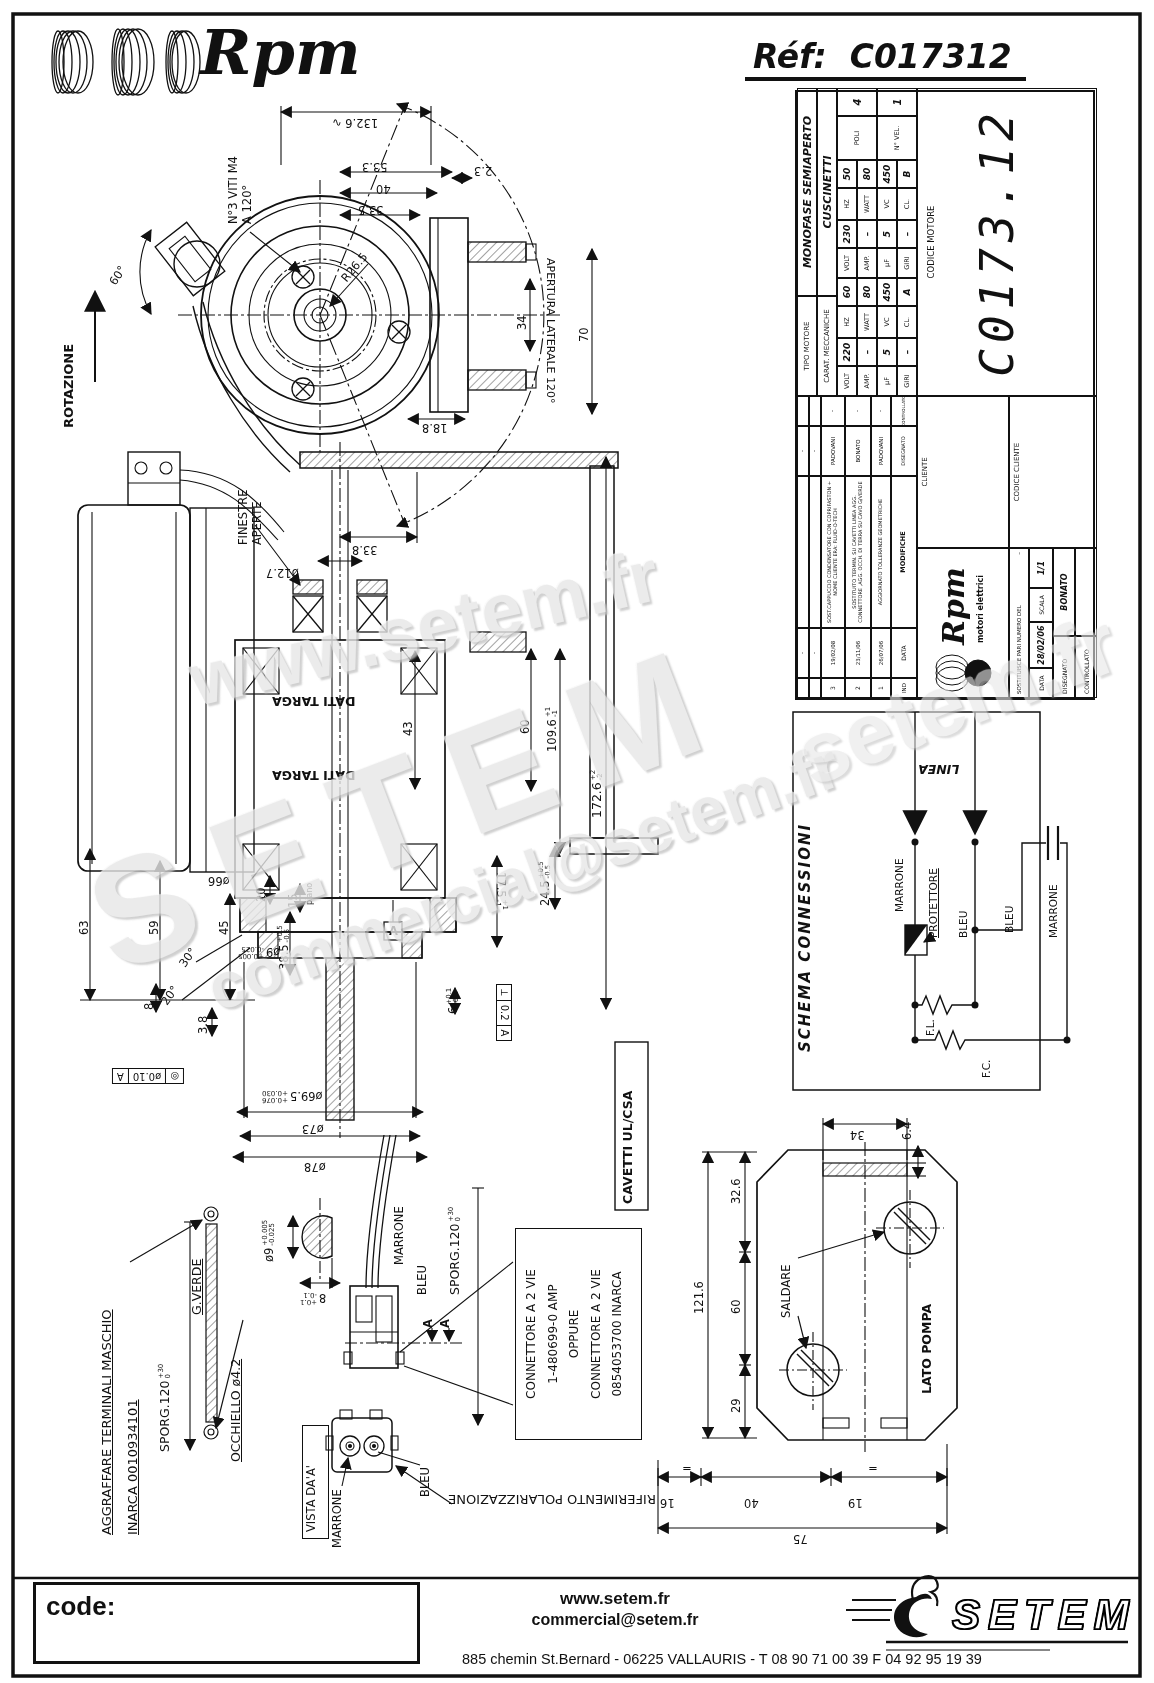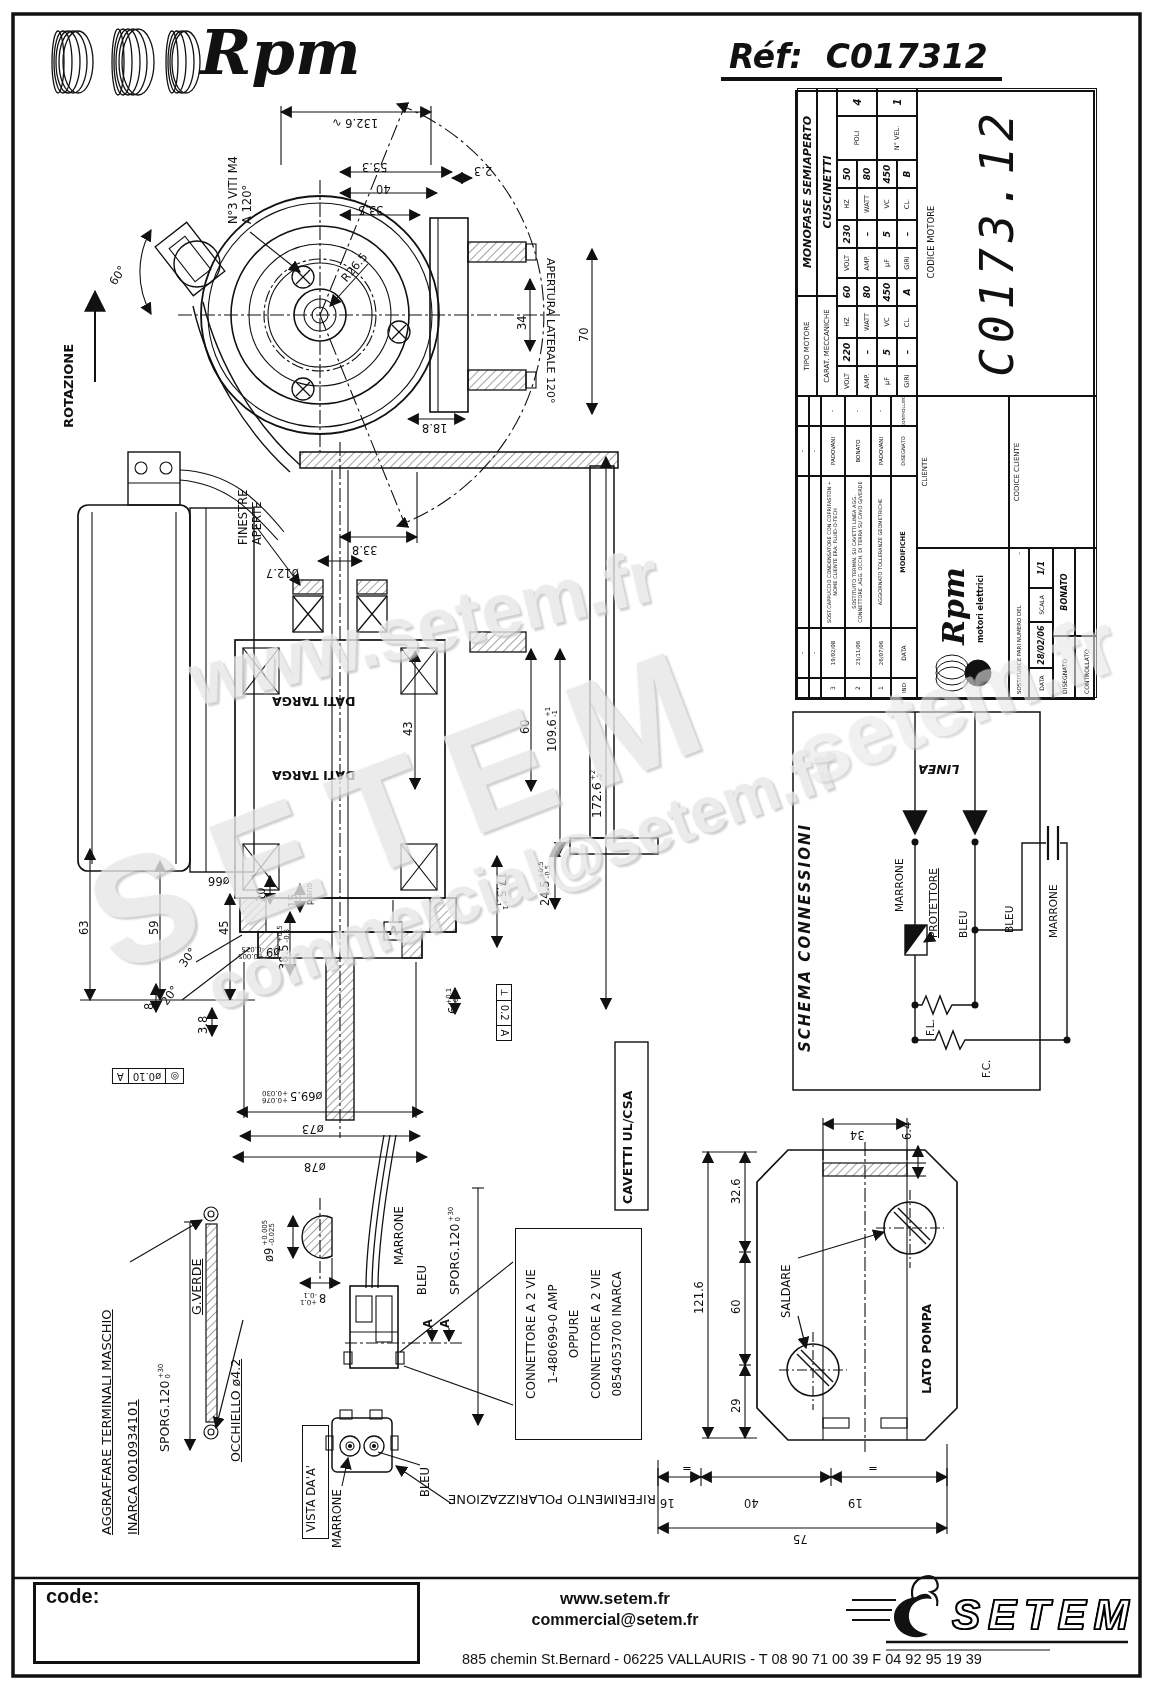--- a/index.html
+++ b/index.html
@@ -342,21 +342,21 @@
     <line x1="852" y1="1600" x2="896" y2="1600" stroke-width="2"></line>
     <line x1="846" y1="1610" x2="892" y2="1610" stroke-width="2"></line>
     <line x1="852" y1="1620" x2="890" y2="1620" stroke-width="2"></line>
     <line x1="886" y1="1642" x2="1128" y2="1642" stroke-width="2.4"></line>
     <line x1="886" y1="1650" x2="1050" y2="1650" stroke-width="1.2"></line>
   </g>
 </g>
 </svg>
 
 <div class="lbl" style="left:200px;top:22px;font-family:'DejaVu Serif',serif;font-size:62px;font-style:italic;font-weight:bold;">Rpm</div>
-<div class="lbl" style="left:721px;top:40px;font-size:33px;font-weight:bold;font-style:italic;border-bottom:4px solid #111;padding:0 14px 4px 8px;">
+<div class="lbl" style="left:745px;top:40px;font-size:33px;font-weight:bold;font-style:italic;border-bottom:4px solid #111;padding:0 14px 4px 8px;">
   <span>Réf:</span>&nbsp;&nbsp;<span>C017312</span>
 </div>
 
 <div class="lbl r90 b" style="left:62px;top:428px;font-size:13px">ROTAZIONE</div>
 <div class="lbl" style="left:108px;top:270px;transform:rotate(-58deg)">60°</div>
 <div class="lbl r90" style="left:228px;top:224px;">
   <span style="display:block">N°3 VITI M4</span>
   <span style="display:block;margin-top:2px">A 120°</span>
 </div>
 <div class="lbl" style="left:338px;top:262px;transform:rotate(-50deg)">R26.5</div>
@@ -653,18 +653,18 @@
     <div style="position:absolute;left:0;top:52px;width:100%;text-align:center;font-size:46px;font-style:italic;letter-spacing:6px;font-family:'DejaVu Sans Mono',monospace">C0173.12</div>
   </div>
 </div>
 
 <div class="wm" style="left:185px;top:585px;font-size:74px;transform:rotate(-13deg)">www.setem.fr</div>
 <div class="wm" style="left:75px;top:720px;font-size:150px;letter-spacing:30px;transform:rotate(-21deg)">SETEM</div>
 <div class="wm" style="left:190px;top:840px;font-size:64px;transform:rotate(-20deg)">commercial@setem.fr</div>
 <div class="wm" style="left:790px;top:650px;font-size:86px;transform:rotate(-21deg);opacity:.6">setem.fr</div>
 
 <div class="codebox">
-  <div style="position:absolute;left:10px;top:0;font-size:20px;font-weight:bold;font-family:'Liberation Sans',sans-serif">code:</div>
+  <div style="position:absolute;left:10px;top:6px;font-size:26px;font-weight:bold;font-family:'Liberation Sans',sans-serif">code:</div>
 </div>
 <div class="lbl b" style="left:455px;top:1590px;width:320px;text-align:center;font-size:17px;font-family:'Liberation Sans',sans-serif">www.setem.fr</div>
 <div class="lbl" style="left:455px;top:1612px;width:320px;text-align:center;font-size:16px;font-weight:bold;font-family:'Liberation Sans',sans-serif">commercial@setem.fr</div>
 <div class="lbl" style="left:952px;top:1594px;font-size:42px;font-style:italic;font-weight:bold;letter-spacing:8px;color:#fff;font-family:'Liberation Sans',sans-serif;-webkit-text-stroke:1.6px #000;text-shadow:-1px -1px 0 #000,1px -1px 0 #000,-1px 1px 0 #000,1px 1px 0 #000;z-index:4">SETEM</div>
 <div class="lbl" style="left:462px;top:1652px;font-size:14.5px;font-family:'Liberation Sans',sans-serif">885 chemin St.Bernard  -  06225 VALLAURIS  -  T 08 90 71 00 39   F 04 92 95 19 39</div>
 
 </body></html>

